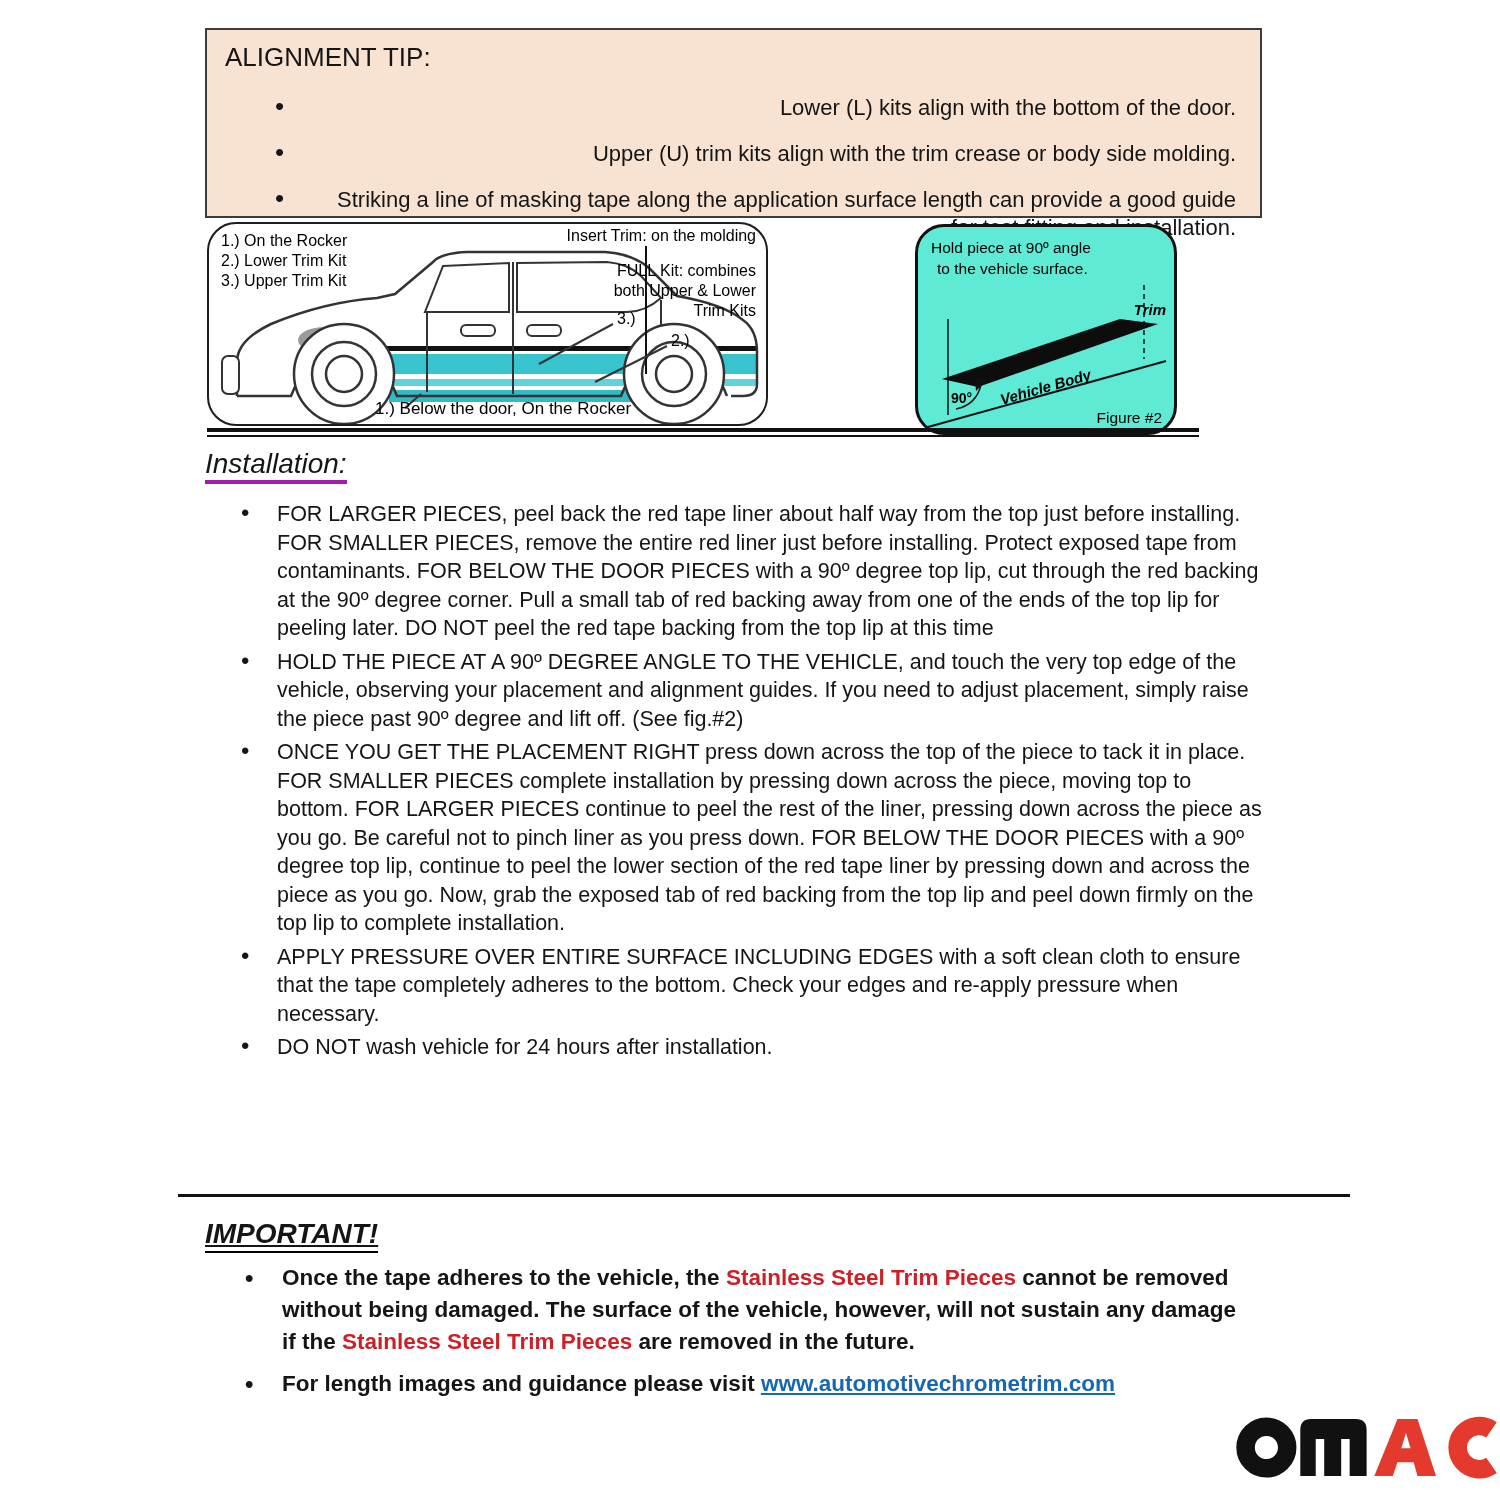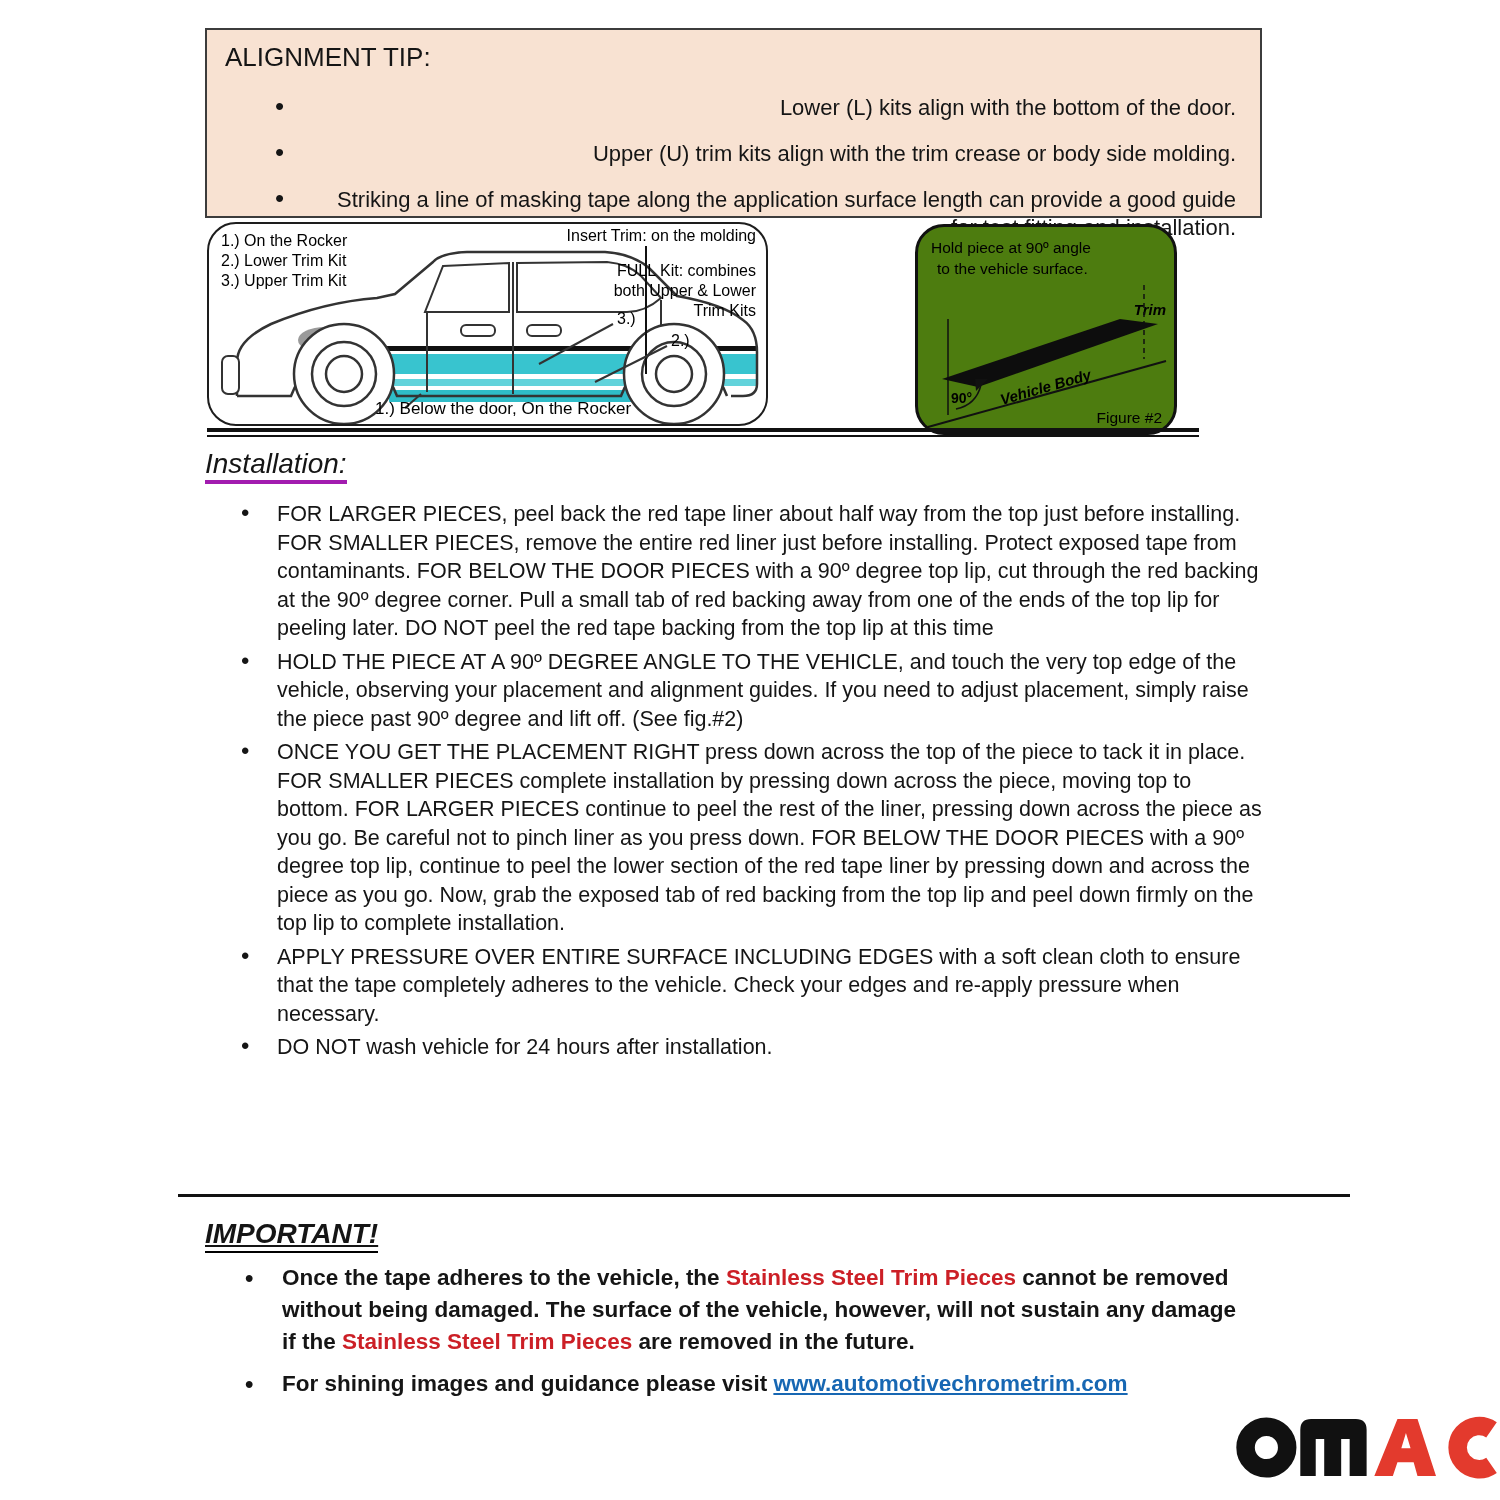--- a/index.html
+++ b/index.html
@@ -11,21 +11,21 @@
            background:#f8e2d2;border:2px solid #3c3c3c;padding:14px 24px 0 18px;}
   .tip-title{font-size:26px;line-height:26px;}
   .tip-list{margin:24px 0 0 0;padding:0;list-style:none;}
   .tip-list li{position:relative;padding-left:85px;margin-bottom:18px;font-size:22px;line-height:28px;text-align:right;}
   .tip-list li::before{content:"\2022";position:absolute;left:50px;top:-2px;font-size:26px;}
 
   
   .car-fig{position:absolute;left:207px;top:222px;width:561px;height:204px;box-sizing:border-box;
            border:2px solid #1d1d1d;background:#fff;}
   .angle-fig{position:absolute;left:915px;top:224px;width:262px;height:211px;box-sizing:border-box;
-           border:3px solid #111;background:#4d7c0f;}
+           border:3px solid #111;background:#5eead4;}
   .car-fig svg,.angle-fig svg{display:block;width:100%;height:100%;}
   .figures-rule{position:absolute;left:207px;top:428px;width:992px;height:3px;
                 border-top:4px solid #111;border-bottom:2px solid #111;}
 
   
   .h-installation{position:absolute;left:205px;top:448px;margin:0;font-size:28px;font-style:italic;
                   font-weight:normal;}
   .h-installation span{border-bottom:4px solid #a21caf;padding-bottom:1px;margin-top:26px;}
   .h-important{position:absolute;left:205px;top:1218px;margin:0;font-size:28px;font-style:italic;
                font-weight:bold;}
@@ -135,30 +135,30 @@
     </svg>
   </figure>
 
   <div class="figures-rule"></div>
 
   <h2 class="h-installation"><span>Installation:</span></h2>
   <ul class="install-list">
     <li>FOR LARGER PIECES, peel back the red tape liner about half way from the top just before installing. FOR SMALLER PIECES, remove the entire red liner just before installing. Protect exposed tape from contaminants. FOR BELOW THE DOOR PIECES with a 90º degree top lip, cut through the red backing at the 90º degree corner. Pull a small tab of red backing away from one of the ends of the top lip for peeling later. DO NOT peel the red tape backing from the top lip at this time</li>
     <li>HOLD THE PIECE AT A 90º DEGREE ANGLE TO THE VEHICLE, and touch the very top edge of the vehicle, observing your placement and alignment guides. If you need to adjust placement, simply raise the piece past 90º degree and lift off. (See fig.#2)</li>
     <li>ONCE YOU GET THE PLACEMENT RIGHT press down across the top of the piece to tack it in place.  FOR SMALLER PIECES complete installation by pressing down across the piece, moving top to bottom. FOR LARGER PIECES continue to peel the rest of the liner, pressing down across the piece as you go. Be careful not to pinch liner as you press down. FOR BELOW THE DOOR PIECES with a 90º degree top lip, continue to peel the lower section of the red tape liner by pressing down and across the piece as you go. Now, grab the exposed tab of red backing from the top lip and peel down firmly on the top lip to complete installation.</li>
-    <li>APPLY PRESSURE OVER ENTIRE SURFACE INCLUDING EDGES with a soft clean cloth to ensure that the tape completely adheres to the vehicle. Check your edges and re-apply pressure when necessary.</li>
+    <li>APPLY PRESSURE OVER ENTIRE SURFACE INCLUDING EDGES with a soft clean cloth to ensure that the tape completely adheres to the bottom. Check your edges and re-apply pressure when necessary.</li>
     <li>DO NOT wash vehicle for 24 hours after installation.</li>
   </ul>
 
   <div class="divider"></div>
 
   <h2 class="h-important"><span>IMPORTANT!</span></h2>
   <ul class="important-list">
     <li><span class="seg-normal">Once the tape adheres to the vehicle, the </span><span class="seg-red">Stainless Steel Trim Pieces</span><span class="seg-normal"> cannot be removed without being damaged. The surface of the vehicle, however, will not sustain any damage if the </span><span class="seg-red">Stainless Steel Trim Pieces</span><span class="seg-normal"> are removed in the future.</span></li>
-    <li><span class="seg-normal">For shining images and guidance please visit </span><a href="#" class="seg-link">www.automotivechrometrim.com</a></li>
+    <li><span class="seg-normal">For length images and guidance please visit </span><a href="#" class="seg-link">www.automotivechrometrim.com</a></li>
   </ul>
 
   <div class="logo">
     <svg viewBox="0 0 345 106" aria-label="OMAC">
       <circle cx="42" cy="55" r="27" fill="none" stroke="#111" stroke-width="24"></circle>
       <path d="M86 92 V32 Q86 18 100 18 H158 Q172 18 172 32 V92 H150 V44 H139 V92 H117 V44 H106 V92 Z" fill="#111"></path>
       <path d="M182 92 L212 18 H238 L262 92 H238 L233 74 H212 L206 92 Z M217 56 L229 56 L223 36 Z" fill="#e33a2d" fill-rule="evenodd"></path>
       <path d="M334 32 A28 28 0 1 0 334 78" fill="none" stroke="#e33a2d" stroke-width="24"></path>
     </svg>
   </div>

